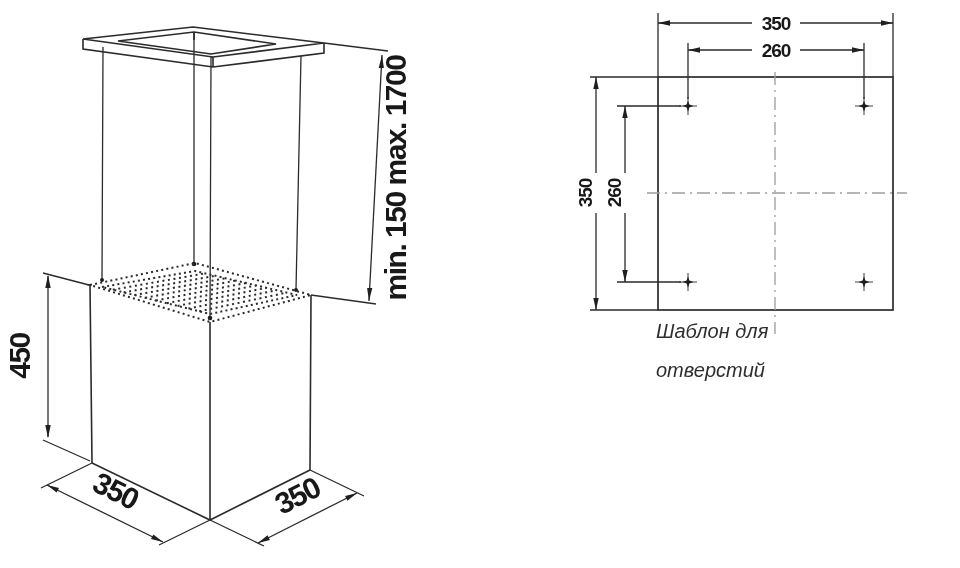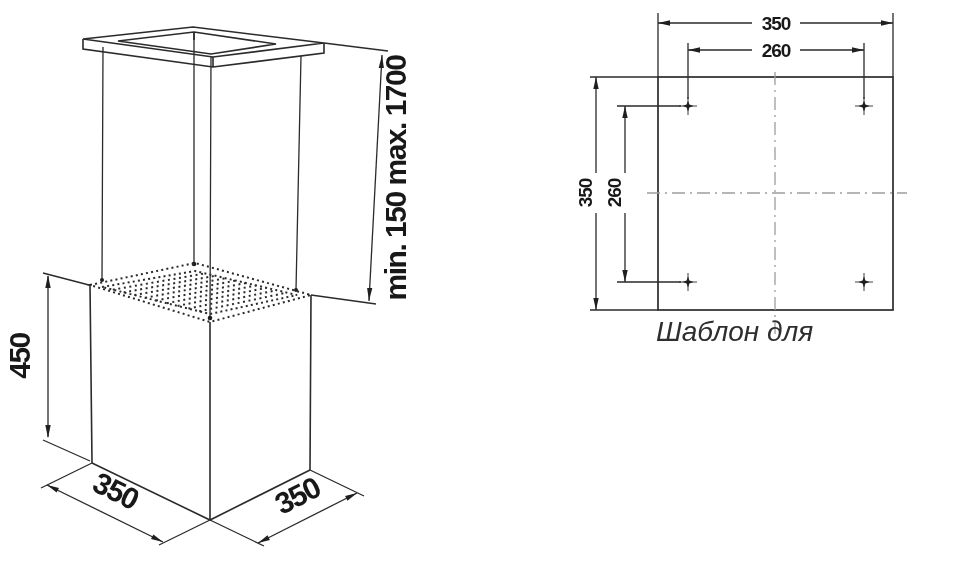--- a/index.html
+++ b/index.html
@@ -19,21 +19,21 @@
   .hatch{stroke-dasharray:2 3.6;stroke-width:2;}
   .centerline{stroke:#9d9d9d;stroke-width:1.3;fill:none;stroke-dasharray:13 5 2 5;}
   .arrow{fill:#1f1f1f;stroke:none;}
   .dot{fill:#1f1f1f;stroke:none;}
   .dim-label{font-family:"Liberation Sans",sans-serif;font-weight:bold;fill:#181818;}
   .big{font-size:30px;letter-spacing:-1.5px;}
   .small{font-size:19px;letter-spacing:-1px;}
   .caption{
     position:absolute;left:656px;top:312px;width:260px;
     font-family:"Liberation Sans",sans-serif;font-style:italic;
-    font-size:28px;line-height:39px;color:#2e2e2e;
+    font-size:20px;line-height:39px;color:#2e2e2e;
   }
 </style>
 </head>
 <body>
 
 <div class="canvas">
 
   <svg id="hood-svg" width="480" height="568" viewBox="0 0 480 568">
 
     <g>
@@ -153,15 +153,16 @@
       </g>
       <g transform="translate(384,282)">
         <path class="ink" stroke-width="0.9" d="M-9,0 L9,0 M0,-9 L0,9"></path>
         <path class="dot" d="M0,-5.5 L1.4,-1.4 L5.5,0 L1.4,1.4 L0,5.5 L-1.4,1.4 L-5.5,0 L-1.4,-1.4 Z"></path>
       </g>
     </g>
   </svg>
 
   <div class="caption">
     <div>Шаблон для</div>
+    <div>отверстий</div>
   </div>
 
 </div>
 
 </body></html>

